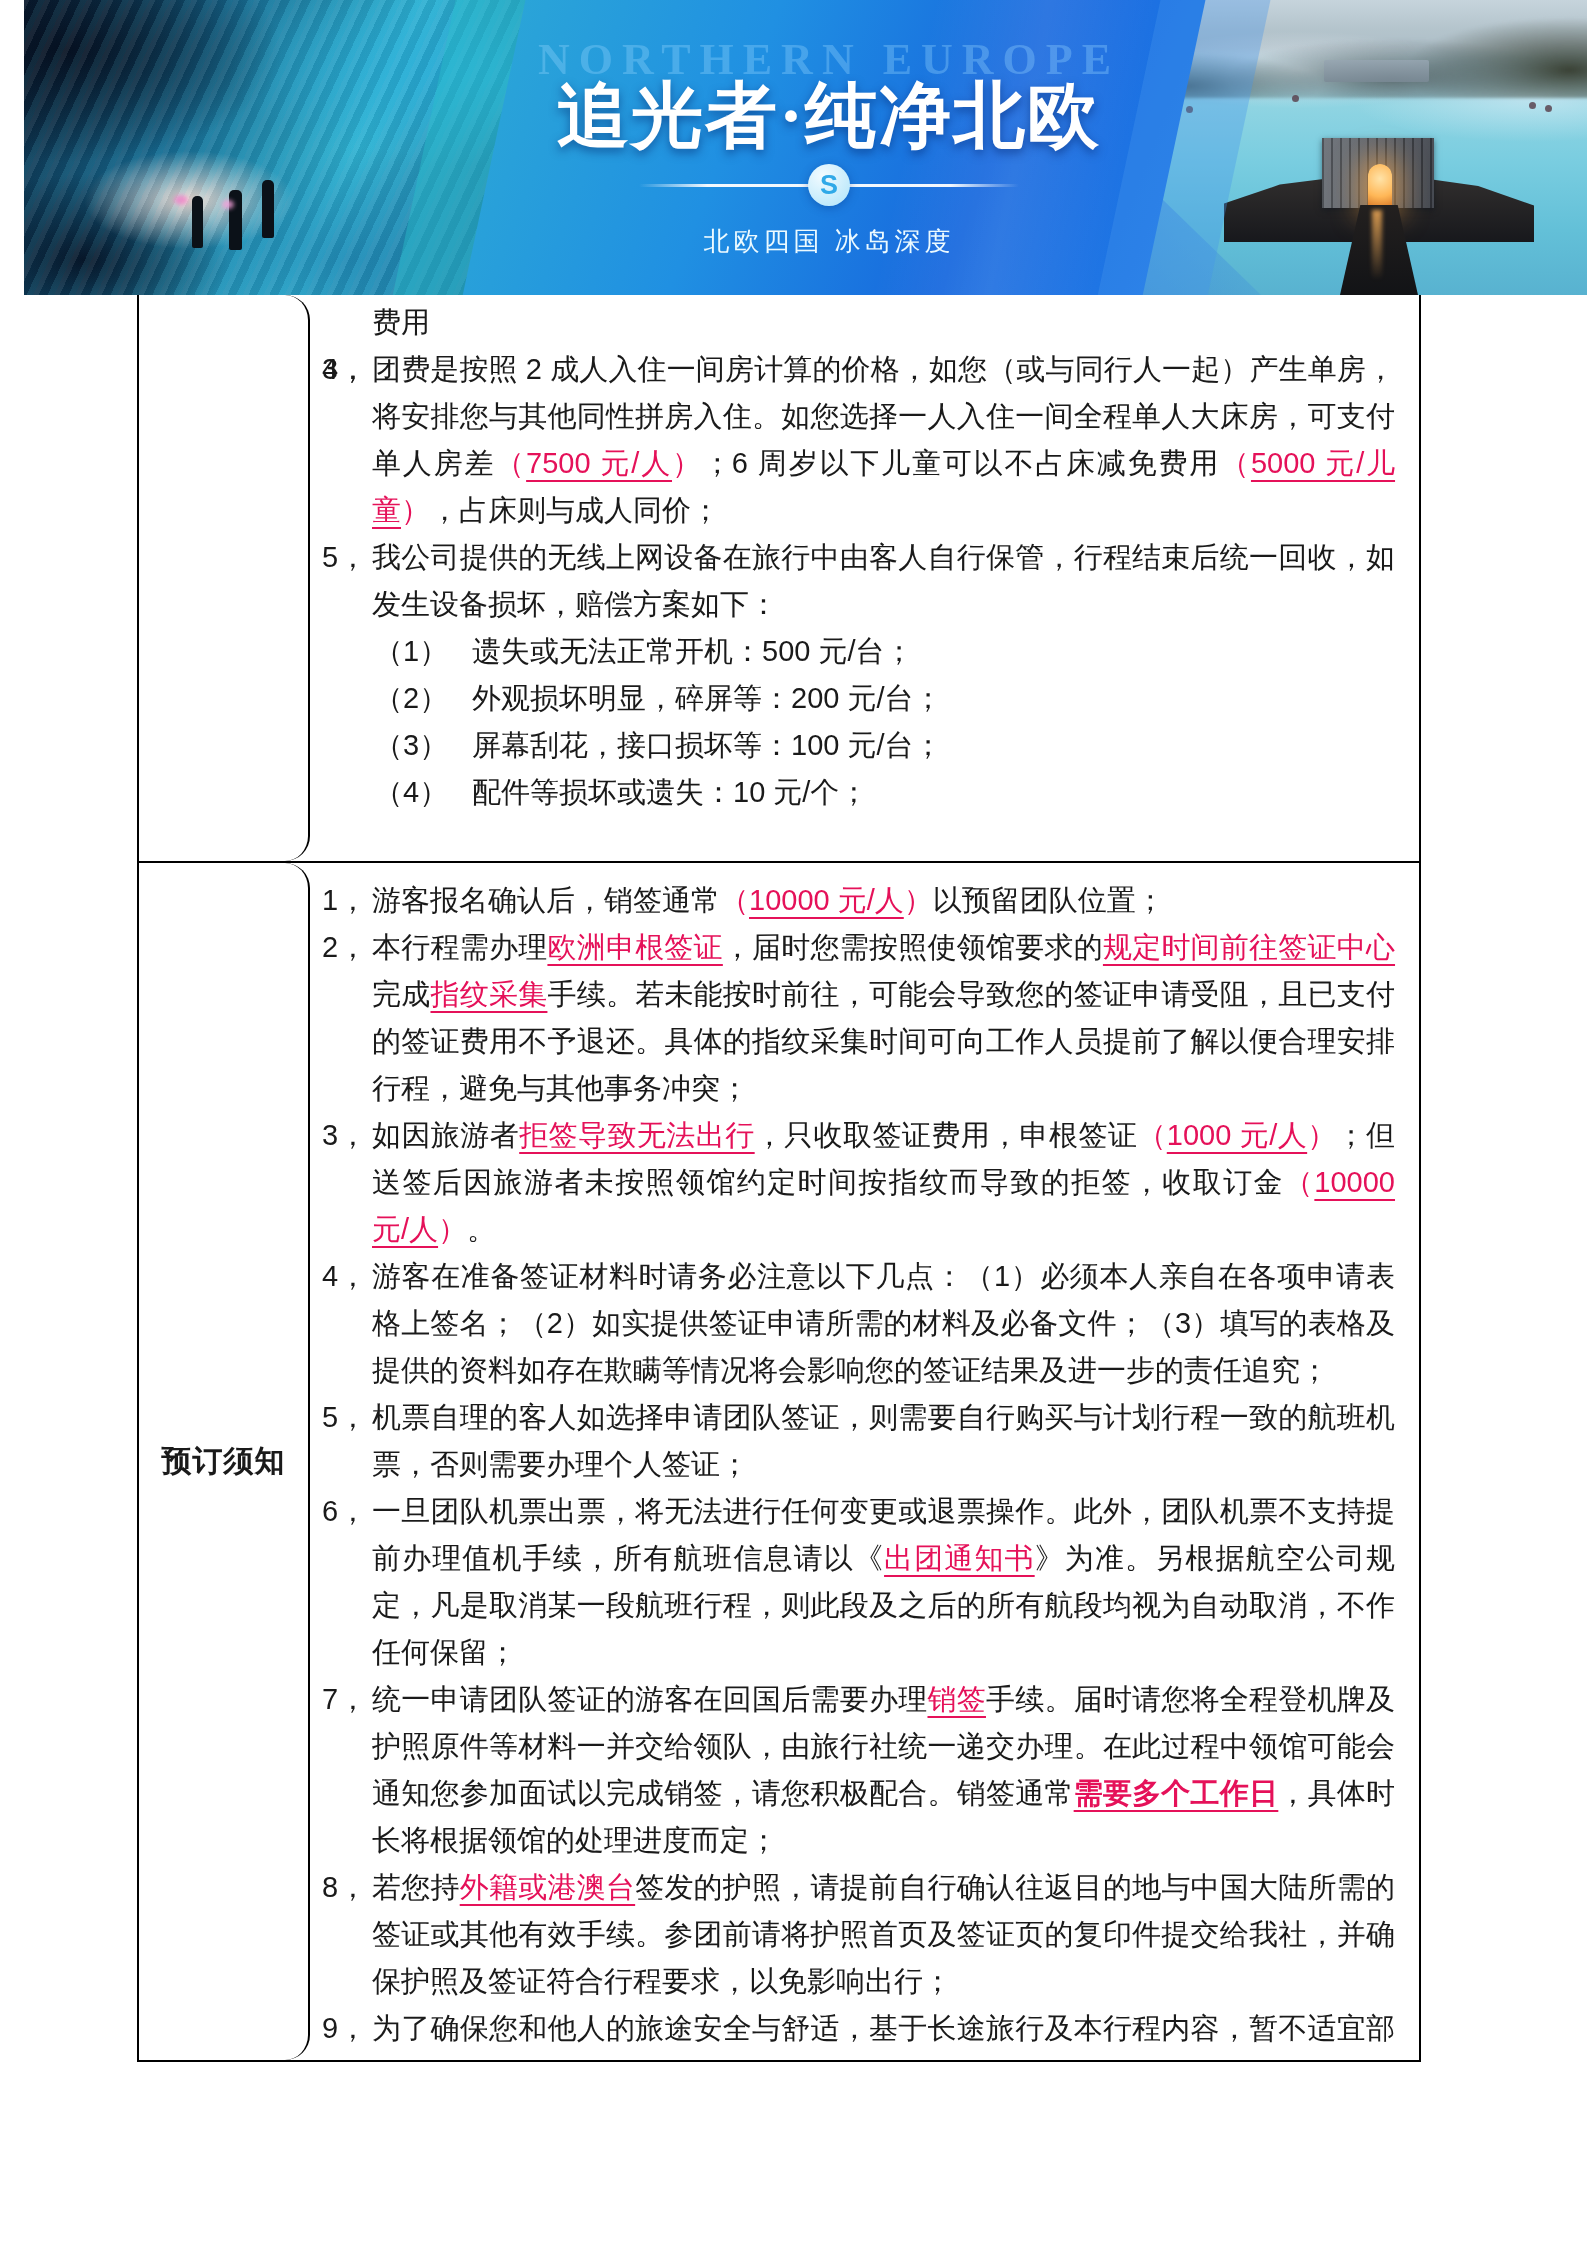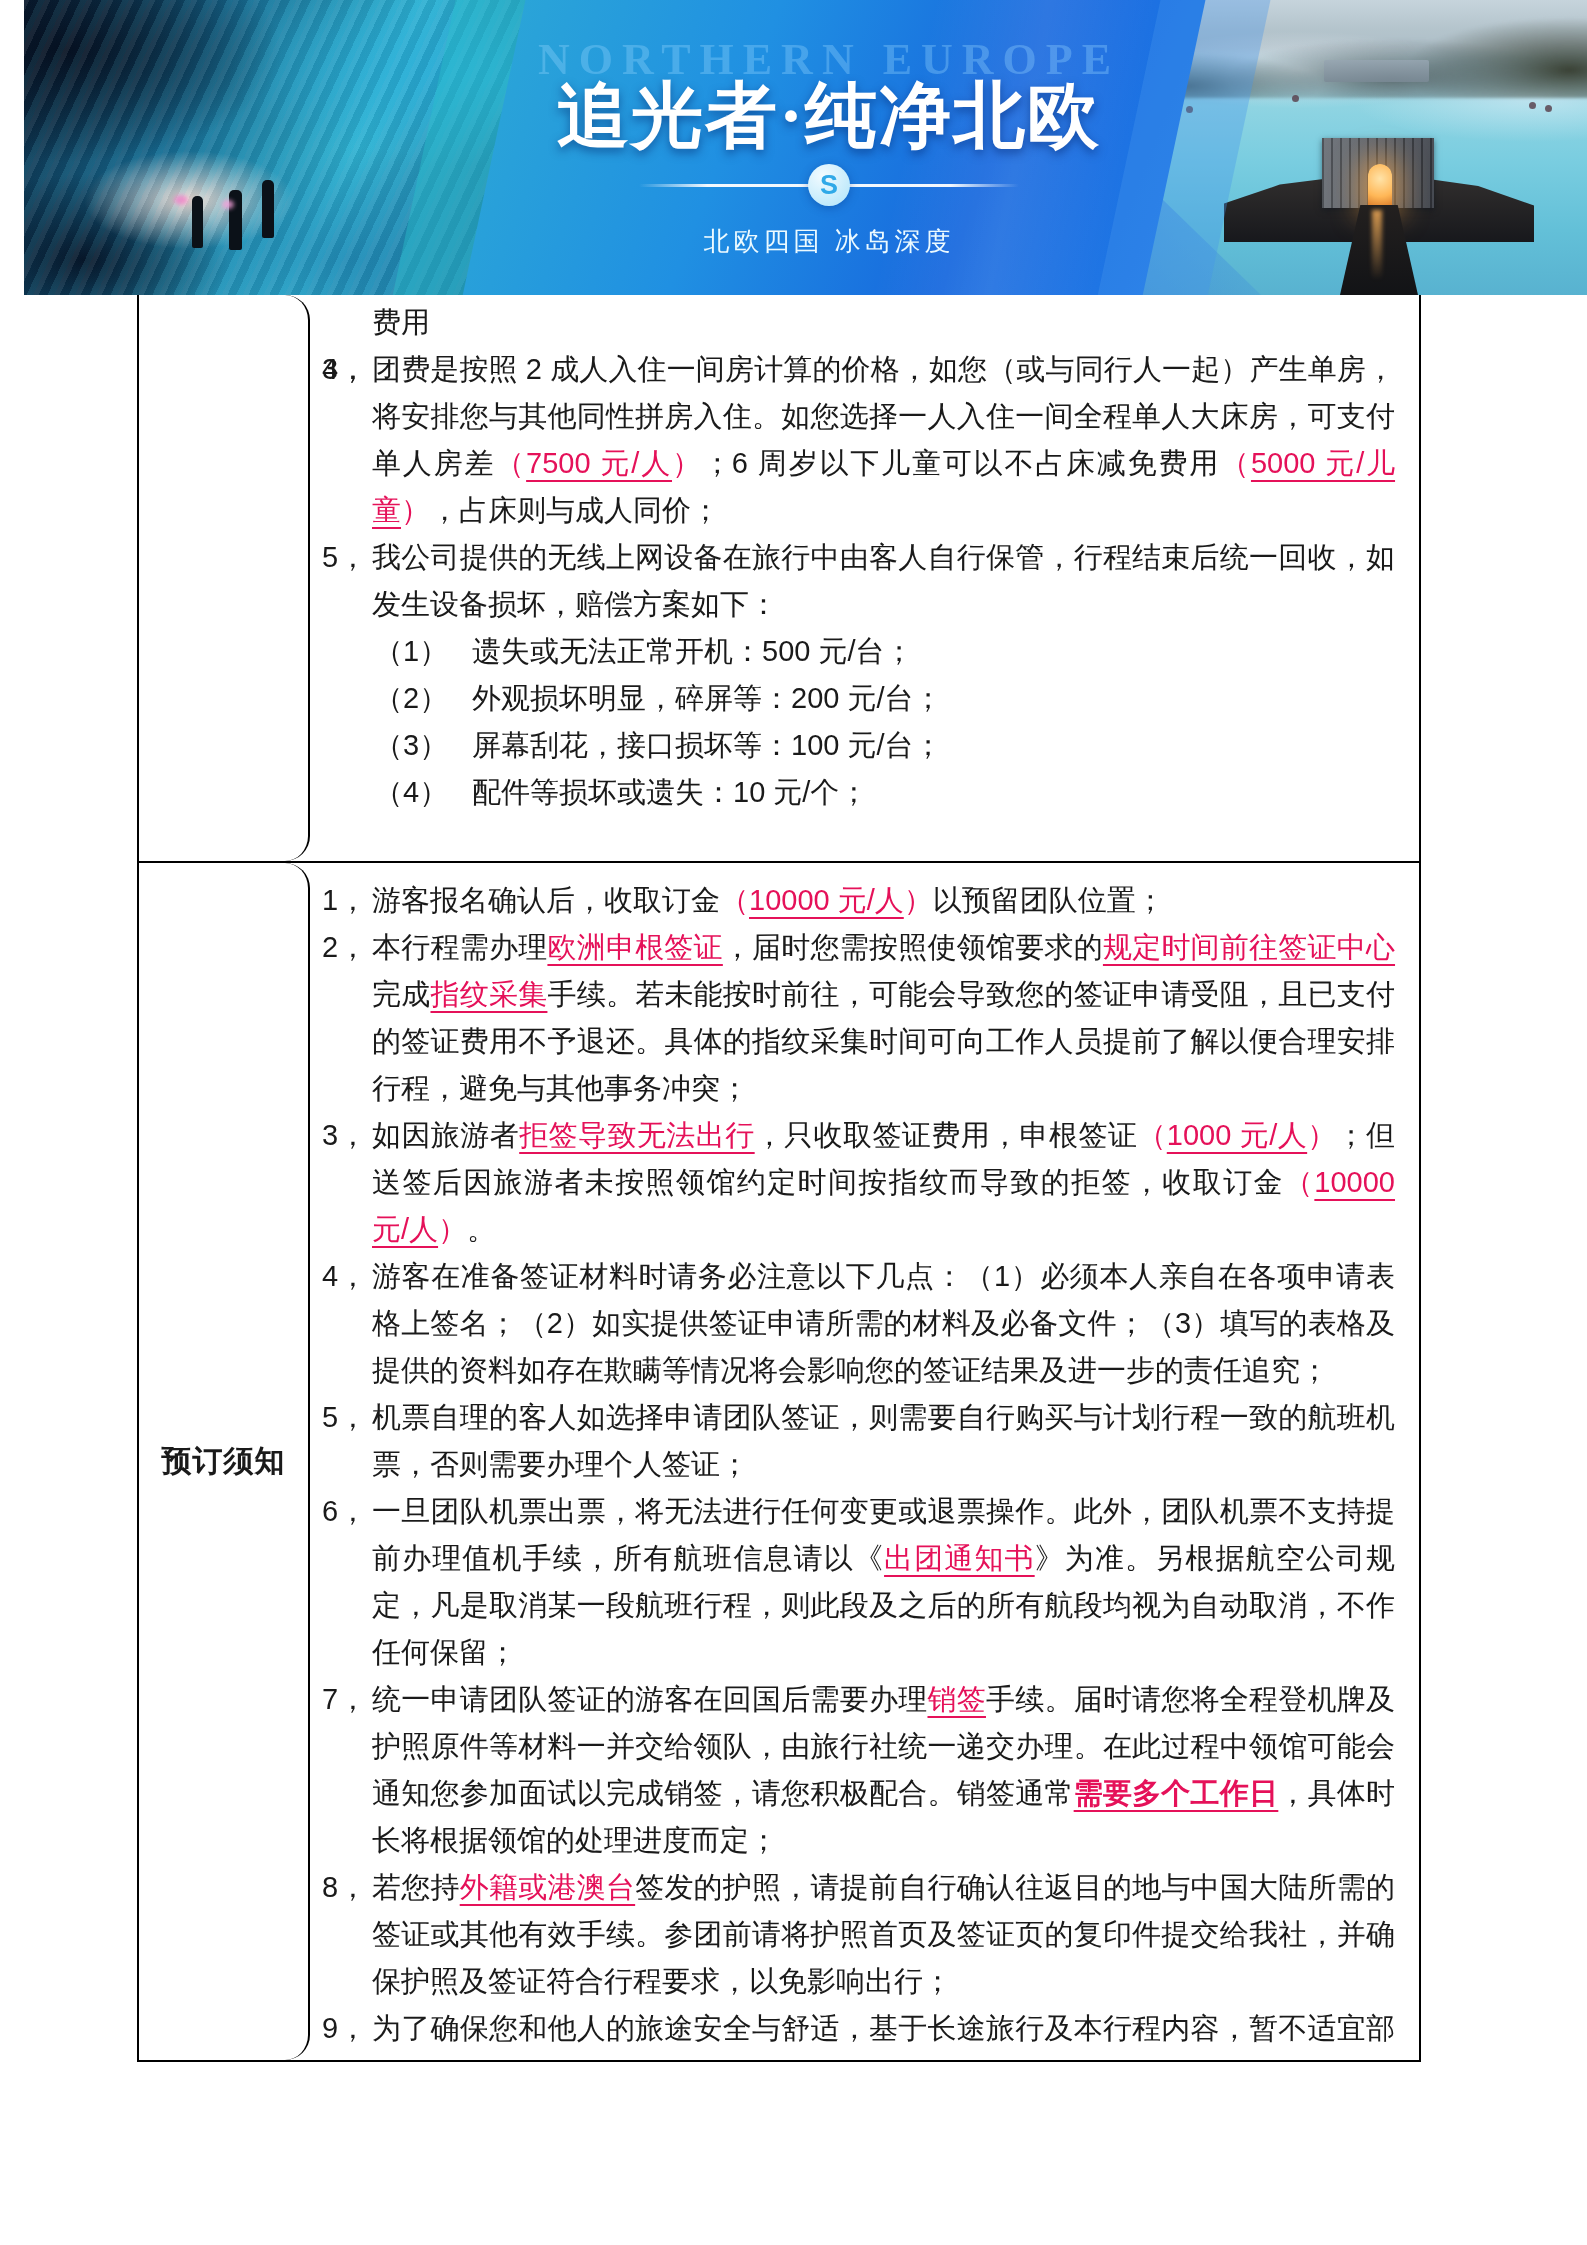--- a/index.html
+++ b/index.html
@@ -154,21 +154,21 @@
             <div class="item sub"><span class="num">（4）</span><span class="run n">配件等损坏或遗失：10 元/个；</span></div>
           </div>
       </div>
     </div>
     <div class="t-row row-notice">
       <div class="label-cell">
         <span>预订须知</span>
       </div>
       <div class="content-cell">
         <div>
-            <div class="item"><span class="num">1，</span><span class="run n">游客报名确认后，收取订金</span><span class="run r">（</span><span class="run ru">10000 元/人</span><span class="run r">）</span><span class="run n">以预留团队位置；</span></div>
+            <div class="item"><span class="num">1，</span><span class="run n">游客报名确认后，销签通常</span><span class="run r">（</span><span class="run ru">10000 元/人</span><span class="run r">）</span><span class="run n">以预留团队位置；</span></div>
             <div class="item"><span class="num">2，</span><span class="run n">本行程需办理</span><span class="run ru">欧洲申根签证</span><span class="run n">，届时您需按照使领馆要求的</span><span class="run ru">规定时间前往签证中心</span><span class="run n">完成</span><span class="run ru">指纹采集</span><span class="run n">手续。若未能按时前往，可能会导致您的签证申请受阻，且已支付的签证费用不予退还。具体的指纹采集时间可向工作人员提前了解以便合理安排行程，避免与其他事务冲突；</span></div>
             <div class="item"><span class="num">3，</span><span class="run n">如因旅游者</span><span class="run ru">拒签导致无法出行</span><span class="run n">，只收取签证费用，申根签证</span><span class="run r">（</span><span class="run ru">1000 元/人</span><span class="run r">）</span><span class="run n">；但送签后因旅游者未按照领馆约定时间按指纹而导致的拒签，收取订金</span><span class="run r">（</span><span class="run ru">10000 元/人</span><span class="run r">）</span><span class="run n">。</span></div>
             <div class="item"><span class="num">4，</span><span class="run n">游客在准备签证材料时请务必注意以下几点：（1）必须本人亲自在各项申请表格上签名；（2）如实提供签证申请所需的材料及必备文件；（3）填写的表格及提供的资料如存在欺瞒等情况将会影响您的签证结果及进一步的责任追究；</span></div>
             <div class="item"><span class="num">5，</span><span class="run n">机票自理的客人如选择申请团队签证，则需要自行购买与计划行程一致的航班机票，否则需要办理个人签证；</span></div>
             <div class="item"><span class="num">6，</span><span class="run n">一旦团队机票出票，将无法进行任何变更或退票操作。此外，团队机票不支持提前办理值机手续，所有航班信息请以《</span><span class="run ru">出团通知书</span><span class="run n">》为准。另根据航空公司规定，凡是取消某一段航班行程，则此段及之后的所有航段均视为自动取消，不作任何保留；</span></div>
             <div class="item"><span class="num">7，</span><span class="run n">统一申请团队签证的游客在回国后需要办理</span><span class="run ru">销签</span><span class="run n">手续。届时请您将全程登机牌及护照原件等材料一并交给领队，由旅行社统一递交办理。在此过程中领馆可能会通知您参加面试以完成销签，请您积极配合。销签通常</span><span class="run rbu">需要多个工作日</span><span class="run n">，具体时长将根据领馆的处理进度而定；</span></div>
             <div class="item"><span class="num">8，</span><span class="run n">若您持</span><span class="run ru">外籍或港澳台</span><span class="run n">签发的护照，请提前自行确认往返目的地与中国大陆所需的签证或其他有效手续。参团前请将护照首页及签证页的复印件提交给我社，并确保护照及签证符合行程要求，以免影响出行；</span></div>
             <div class="item"><span class="num">9，</span><span class="run n">为了确保您和他人的旅途安全与舒适，基于长途旅行及本行程内容，暂不适宜部分人群参加如处于孕期的女士；超低龄或超高龄人群在报名前咨询工作人员；</span><span class="run bu">70 周岁以上长者需要签署《老年人参团申明书》并提供半年以内的体检报告；</span></div>
           </div>
       </div>

